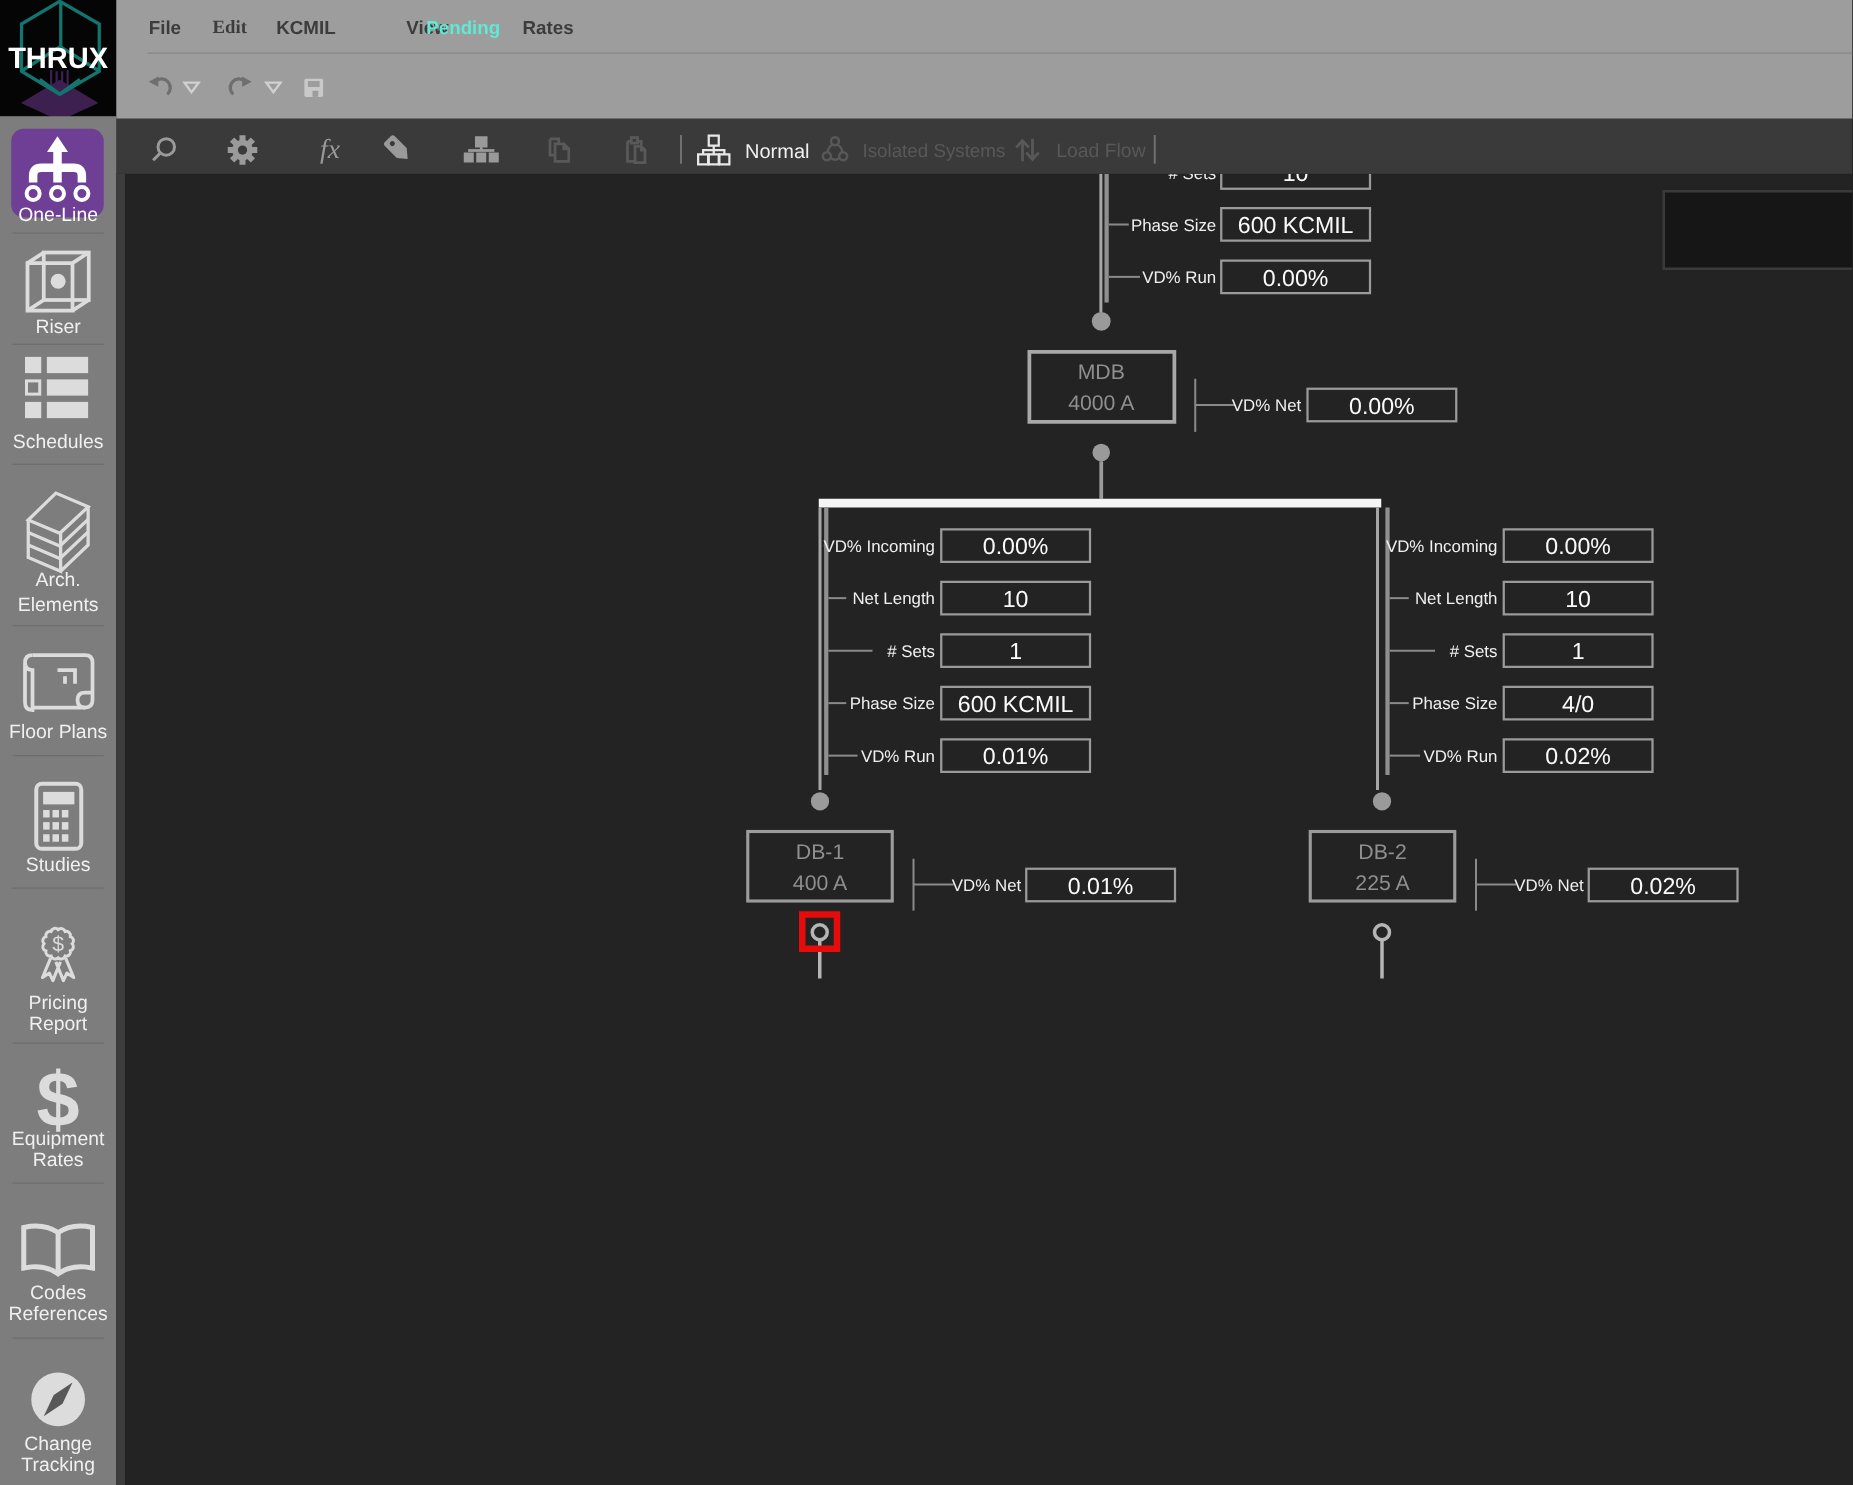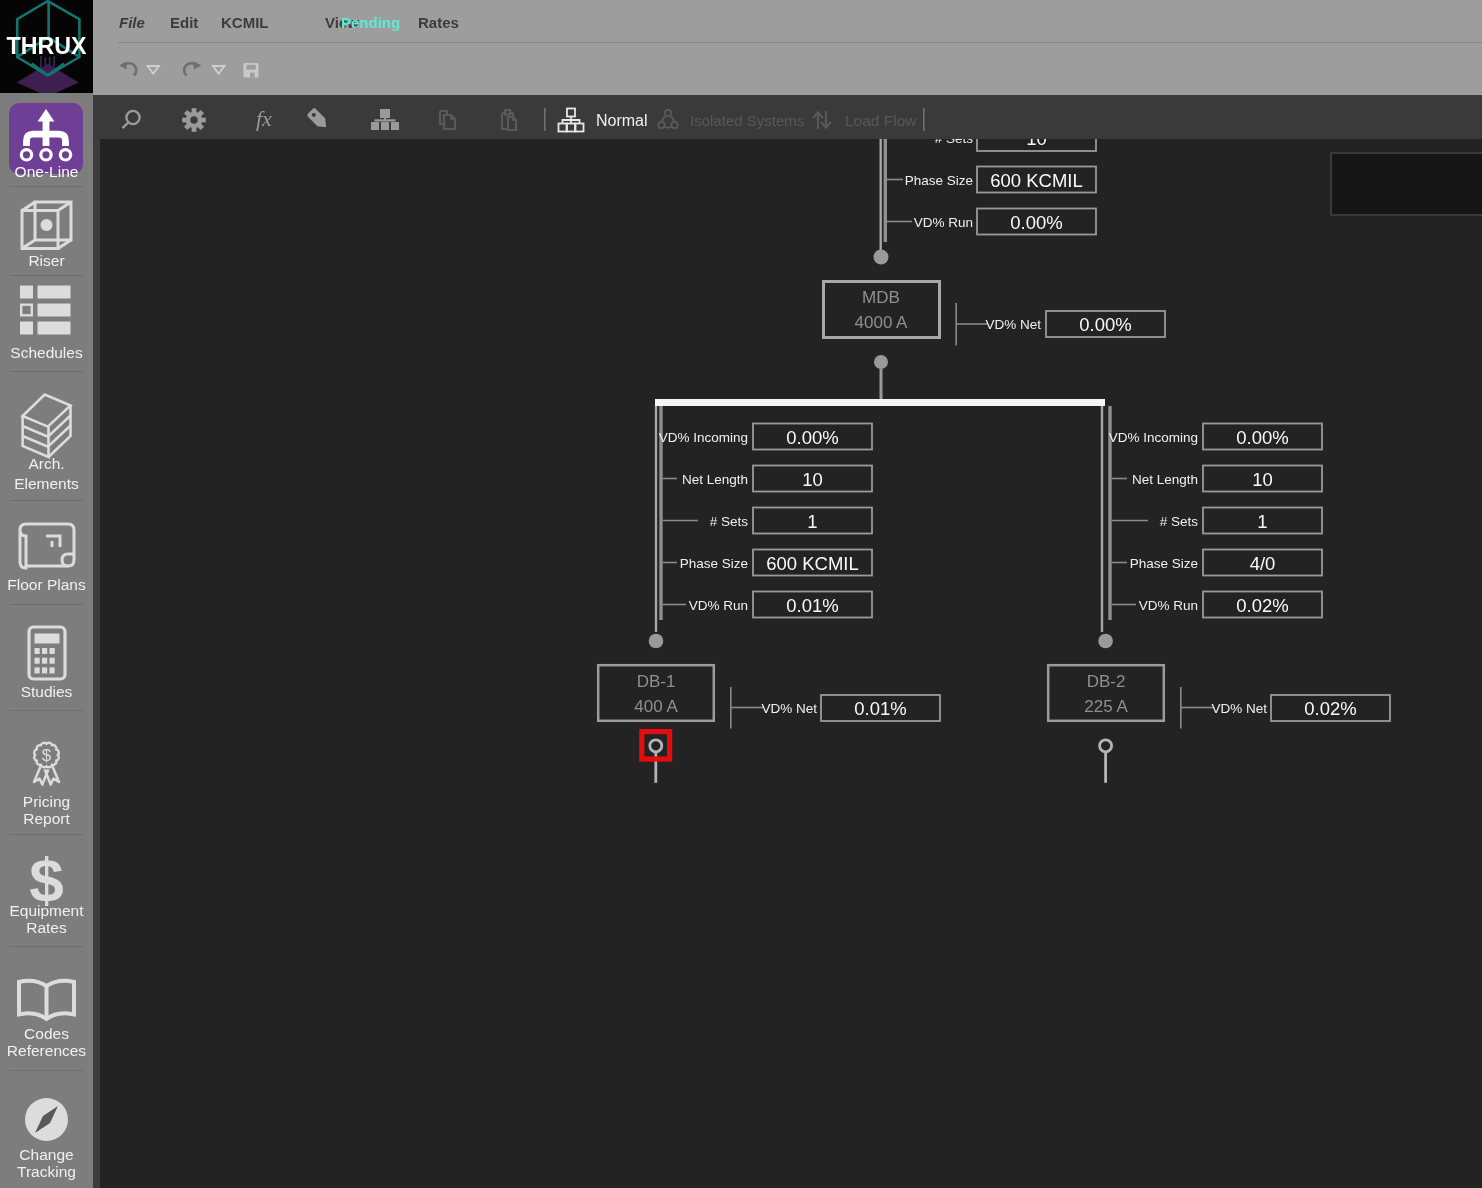--- a/index.html
+++ b/index.html
@@ -4,22 +4,22 @@
 *{box-sizing:border-box;}
 #app{position:relative;width:1482px;height:1188px;overflow:hidden;font-family:"Liberation Sans",sans-serif;}
 .abs{position:absolute;}
 </style></head><body>
 <div id="app">
 
   <div class="abs" style="left:93px;top:0;width:1389px;height:95px;background:#9d9d9d;"></div>
   <div class="abs" style="left:118px;top:42px;width:1364px;height:1px;background:#868686;"></div>
 
   <div class="abs" style="left:93px;top:0;width:1389px;height:44px;color:#3c3c3c;font-weight:bold;font-size:15px;">
-    <span class="abs" style="left:26px;top:14px;font-style:italic;">File</span>
-    <span class="abs" style="left:77px;top:14px;">Edit</span>
+    <span class="abs" style="left:26px;top:14px;">File</span>
+    <span class="abs" style="left:77px;top:14px;font-family:Liberation Serif, serif;">Edit</span>
     <span class="abs" style="left:128px;top:14px;">KCMIL</span>
     <span class="abs" style="left:194px;top:14px;margin-left:38px;">View</span>
     <span class="abs" style="left:248px;top:14px;color:#5eead4;">Pending</span>
     <span class="abs" style="left:325px;top:14px;">Rates</span>
   </div>
 
   <svg class="abs" style="left:93px;top:44px;" width="280" height="51" viewBox="93 44 280 51">
     <g stroke="#6f6f6f" fill="none" stroke-width="2.6">
       <path d="M133.8,75.5 A6.6,6.6 0 1 0 124.6,64.9"></path>
       <path d="M186.6,75.5 A6.6,6.6 0 1 1 195.8,64.9"></path>

